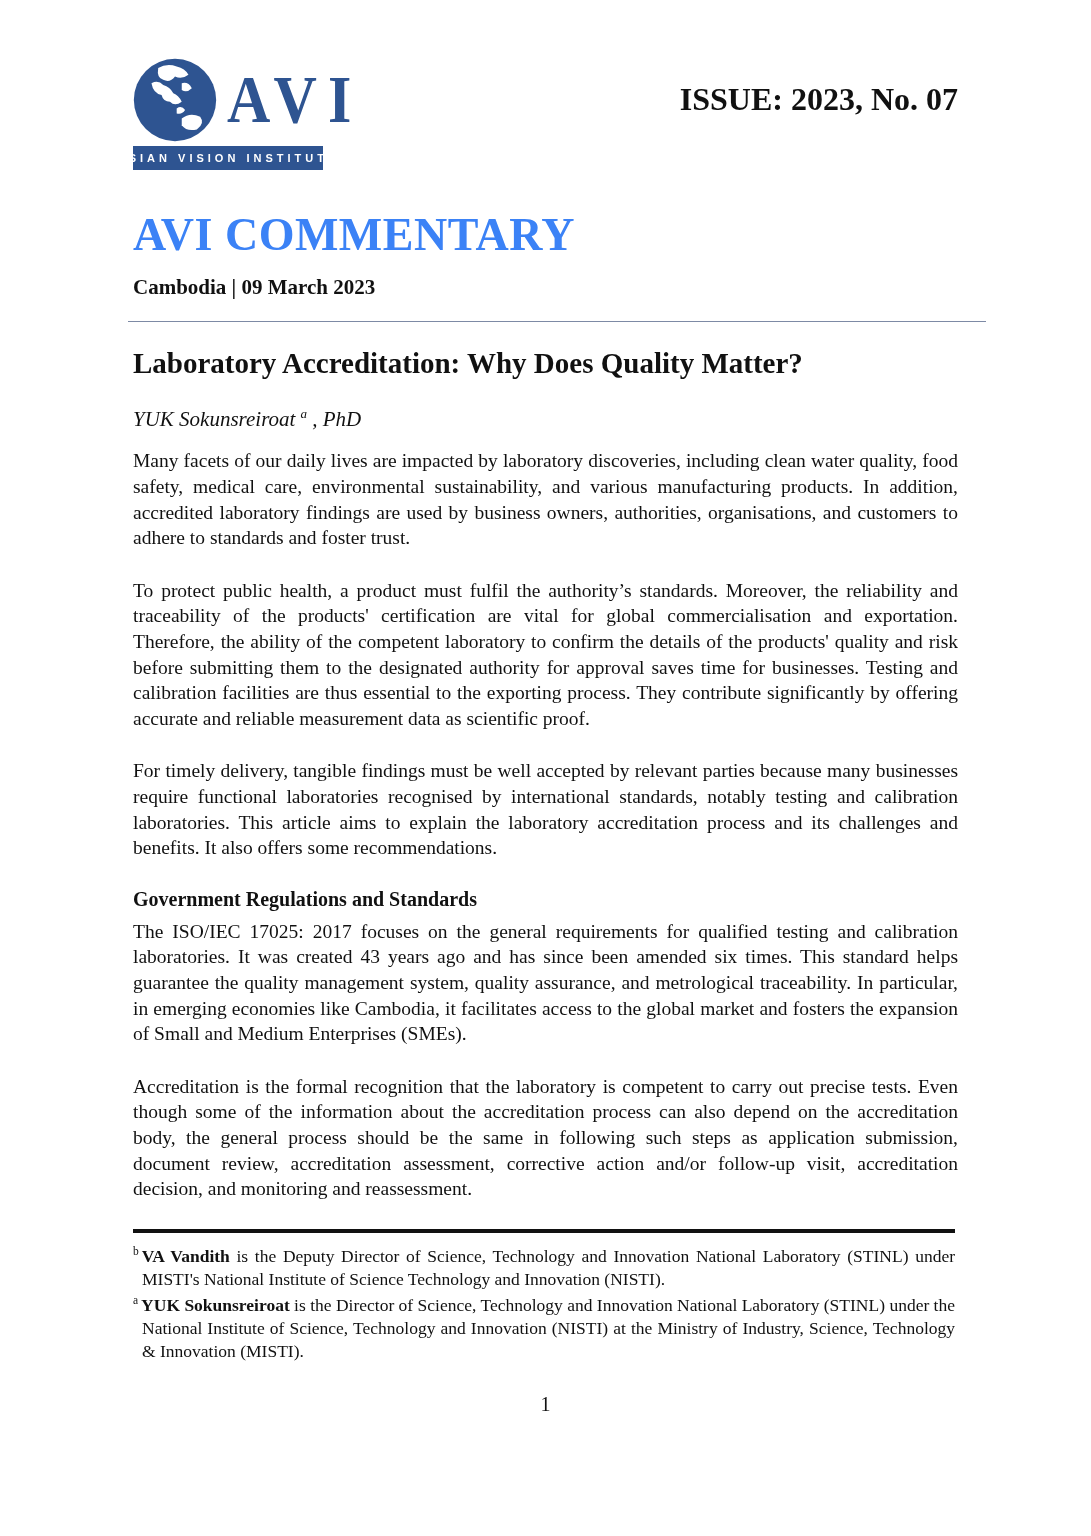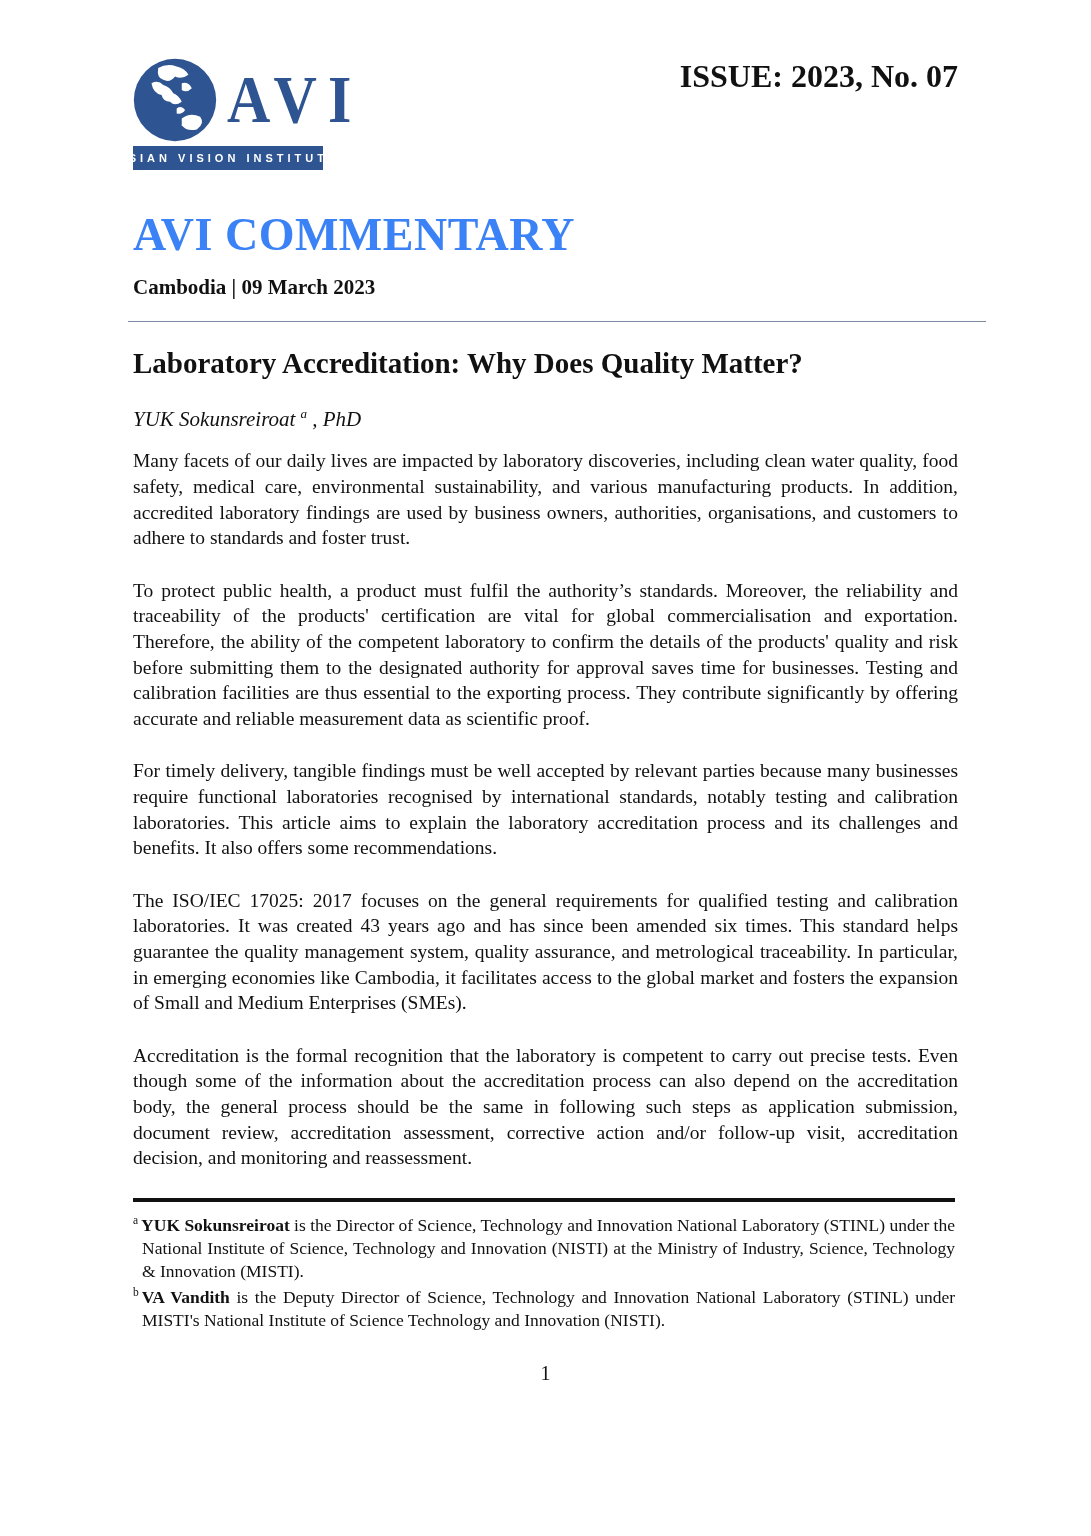--- a/index.html
+++ b/index.html
@@ -13,21 +13,21 @@
     font-family: "Liberation Serif", "DejaVu Serif", serif;
     color: #111111;
     padding: 58px 133px 0 133px;
     overflow: hidden;
   }
 
   
   .header-row {
     display: flex;
     justify-content: space-between;
-    align-items: flex-start;
+    align-items: center;
     margin-bottom: 42px;
   }
   .logo { width: 234px; }
   .logo-top {
     display: flex;
     align-items: center;
     height: 84px;
     margin-bottom: 4px;
   }
   .globe { width: 84px; height: 84px; flex: 0 0 auto; }
@@ -176,26 +176,27 @@
   <div class="authors">
       <div class="author-line"><span>YUK Sokunsreiroat</span><sup>a</sup><span> , PhD</span></div>
     </div>
 
   <div class="body-copy">
     <div>
         <p>Many facets of our daily lives are impacted by laboratory discoveries, including clean water quality, food safety, medical care, environmental sustainability, and various manufacturing products. In addition, accredited laboratory findings are used by business owners, authorities, organisations, and customers to adhere to standards and foster trust.</p>
         <p>To protect public health, a product must fulfil the authority’s standards. Moreover, the reliability and traceability of the products' certification are vital for global commercialisation and exportation. Therefore, the ability of the competent laboratory to confirm the details of the products' quality and risk before submitting them to the designated authority for approval saves time for businesses. Testing and calibration facilities are thus essential to the exporting process. They contribute significantly by offering accurate and reliable measurement data as scientific proof.</p>
         <p>For timely delivery, tangible findings must be well accepted by relevant parties because many businesses require functional laboratories recognised by international standards, notably testing and calibration laboratories. This article aims to explain the laboratory accreditation process and its challenges and benefits. It also offers some recommendations.</p>
       </div>
+    <div class="section-heading">Government Regulations and Standards</div>
     <div>
         <p>The ISO/IEC 17025: 2017 focuses on the general requirements for qualified testing and calibration laboratories. It was created 43 years ago and has since been amended six times. This standard helps guarantee the quality management system, quality assurance, and metrological traceability. In particular, in emerging economies like Cambodia,  it facilitates access to the global market and fosters the expansion of Small and Medium Enterprises (SMEs).</p>
         <p>Accreditation is the formal recognition that the laboratory is competent to carry out precise tests. Even though some of the information about the accreditation process can also depend on the accreditation body, the general process should be the same in following such steps as application submission, document review, accreditation assessment, corrective action and/or follow-up visit, accreditation decision, and monitoring and reassessment.</p>
       </div>
   </div>
 
   <div class="footnote-block">
+      <div class="footnote"><sup>b</sup><b>VA Vandith</b><span> is the Deputy Director of Science, Technology and Innovation National Laboratory (STINL) under MISTI's National Institute of Science Technology and Innovation (NISTI).</span></div>
       <div class="footnote"><sup>a</sup><b>YUK Sokunsreiroat</b><span> is the Director of Science, Technology and Innovation National Laboratory (STINL) under the National Institute of Science, Technology and Innovation (NISTI) at the Ministry of Industry, Science, Technology &amp; Innovation (MISTI).</span></div>
-      <div class="footnote"><sup>b</sup><b>VA Vandith</b><span> is the Deputy Director of Science, Technology and Innovation National Laboratory (STINL) under MISTI's National Institute of Science Technology and Innovation (NISTI).</span></div>
     </div>
 
   <div class="page-number">1</div>
 
 </div>
 
 </body></html>

